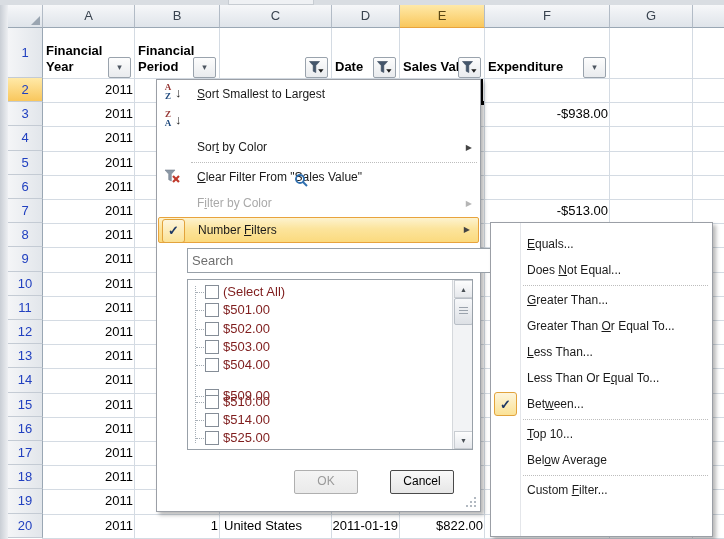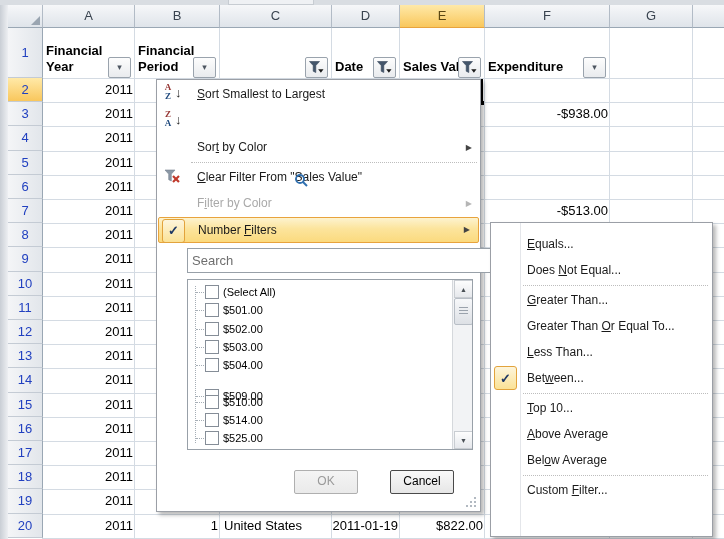--- a/index.html
+++ b/index.html
@@ -59,21 +59,21 @@
   .azic .red{color:#963634;} .azic .blu{color:#1F497D;}
   .azic .azarr{position:absolute;left:12px;top:2px;font-size:13px;color:#222;}
   .icimg{position:absolute;left:7px;top:5px;}
   
   #fsearch{left:30px;top:168px;width:278px;height:23px;border:1px solid #98A0A8;font-size:13px;
     padding:0 22px 0 4px;color:#000;font-family:"Liberation Sans",sans-serif;background:#fff;}
   #fsearch::placeholder{color:#6E6E6E;opacity:1;}
   #searchicon{left:294px;top:173px;z-index:11;}
   #flist{left:30px;top:199px;width:284px;height:169px;border:1px solid #98A0A8;background:#fff;overflow:hidden;}
   #treeline{position:absolute;left:7px;top:6px;height:157px;border-left:1px dotted #A6AEB6;}
-  .fitem{position:absolute;left:0;width:255px;height:18.3px;font-size:11px;color:#000000;}
+  .fitem{position:absolute;left:0;width:255px;height:18.3px;font-size:13px;color:#7f1d1d;}
   .fitem .stub{position:absolute;left:8px;top:9px;width:8px;border-top:1px dotted #A6AEB6;}
   .fitem .cb{position:absolute;left:17px;top:2px;width:12px;height:12px;border:1px solid #858D97;background:#fff;}
   .fitem .lbl{position:absolute;left:35px;top:0;line-height:18.3px;white-space:nowrap;}
   
   #lsb{position:absolute;right:0;top:0;bottom:0;width:19px;background:#F2F3F5;border-left:1px solid #D5D8DC;}
   .sbtn{position:absolute;left:1px;width:17px;height:16px;background:linear-gradient(#FDFDFD,#E6E8EC);
     border:1px solid #C9CDD2;display:flex;align-items:center;justify-content:center;font-size:7px;color:#4A5056;}
   #sbthumb{position:absolute;left:1px;top:18px;width:17px;height:25px;background:linear-gradient(#F7F8FA,#DDE0E5);
     border:1px solid #B8BEC6;border-radius:2px;}
   #sbthumb::after{content:"";position:absolute;left:4px;right:4px;top:8px;height:9px;
@@ -350,31 +350,31 @@
         <div class="smi">
           <span><u>G</u>reater Than...</span>
         </div>
         <div class="smi">
           <span>Greater Than <u>O</u>r Equal To...</span>
         </div>
         <div class="smi">
           <span><u>L</u>ess Than...</span>
         </div>
         <div class="smi">
+          <span>Less Than Or E<u>q</u>ual To...</span>
+        </div>
+        <div class="smi">
           <div class="chkbox">✓</div>
           <span>Bet<u>w</u>een...</span>
         </div>
         <div class="ssep"></div>
         <div class="smi">
           <span><u>T</u>op 10...</span>
         </div>
         <div class="smi">
-          <span><u>A</u>bove Average</span>
-        </div>
-        <div class="smi">
           <span>Bel<u>o</u>w Average</span>
         </div>
         <div class="ssep"></div>
         <div class="smi">
           <span>Custom <u>F</u>ilter...</span>
         </div>
       </div>
   </div>
 </div>
 

